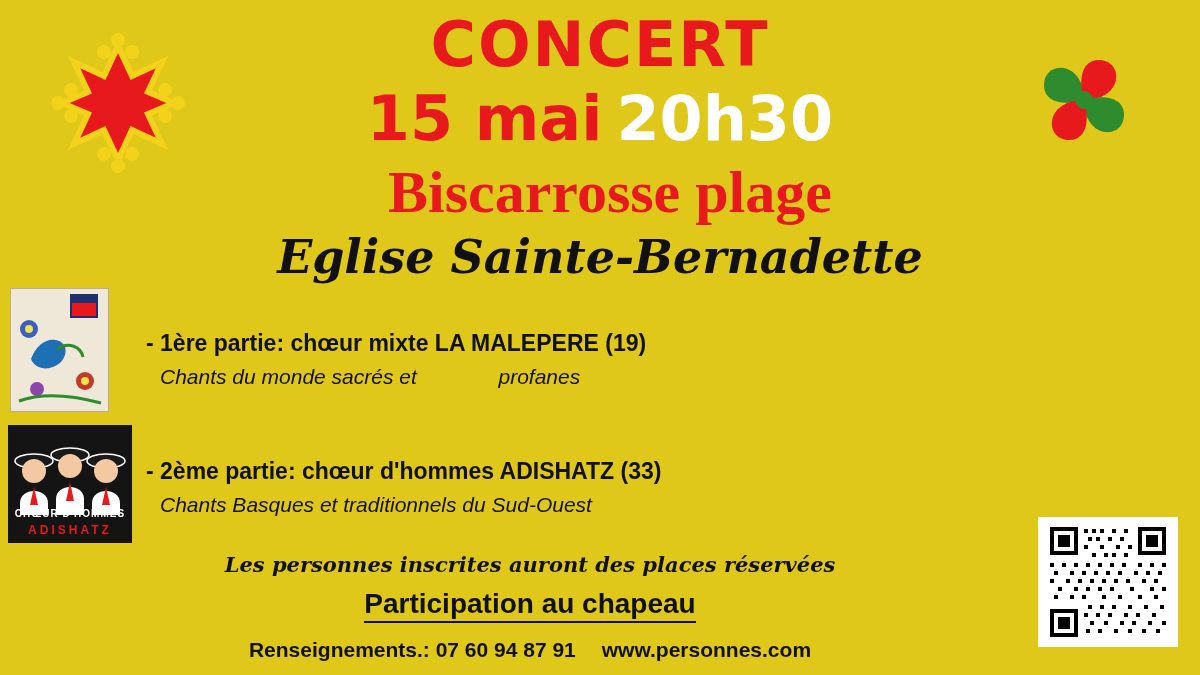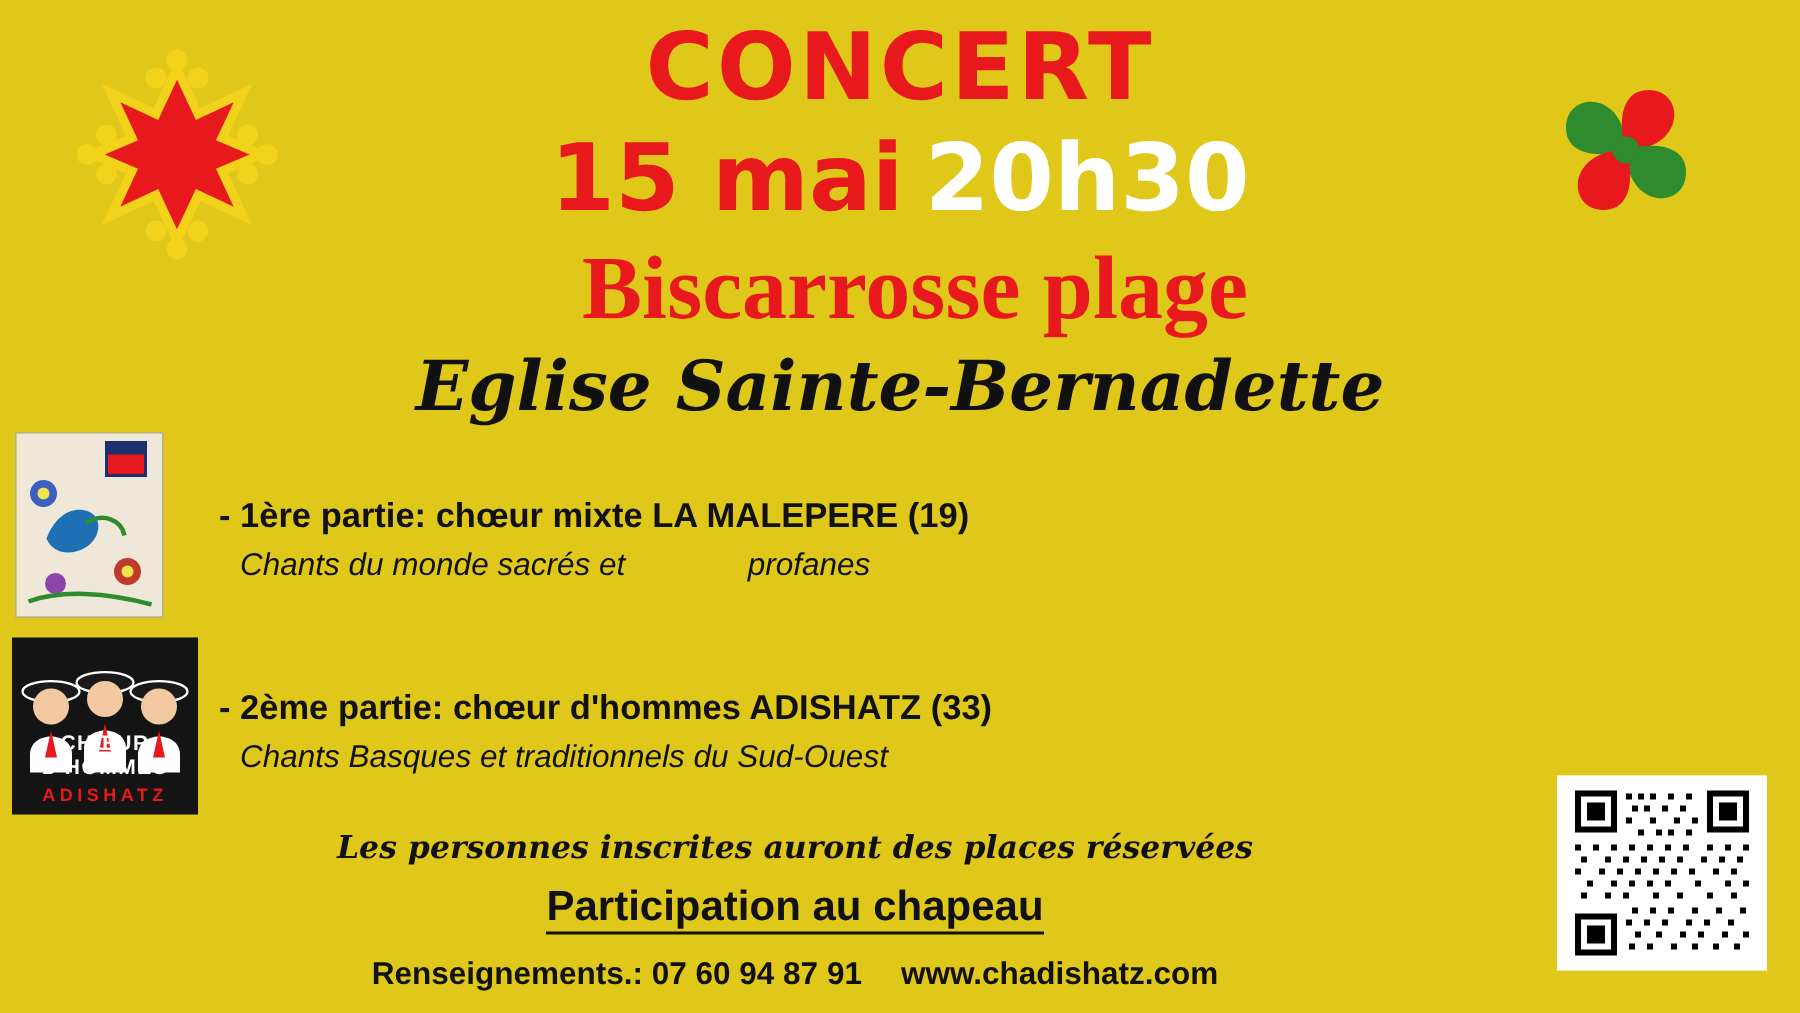--- a/index.html
+++ b/index.html
@@ -137,21 +137,21 @@
     overflow: hidden;
   }
   .adi-label {
     position: absolute;
     left: 0;
     bottom: 24px;
     width: 100%;
     text-align: center;
     color: #ffffff;
     font-family: "Liberation Sans", sans-serif;
-    font-size: 14px;
+    font-size: 10px;
     letter-spacing: 1px;
     font-weight: bold;
   }
   .adi-label2 {
     position: absolute;
     left: 0;
     bottom: 6px;
     width: 100%;
     text-align: center;
     color: #e8191c;
@@ -309,21 +309,21 @@
     <div class="prog-line1">-  2ème partie: chœur d'hommes ADISHATZ (33)</div>
     <div class="prog-line2">Chants Basques et traditionnels du Sud-Ouest</div>
   </div>
 
   <div class="note-reserved">Les personnes inscrites auront des places réservées</div>
   <div class="note-participation">
     <span>Participation au chapeau</span>
   </div>
 
   <div class="footer">
-    <span>Renseignements.: 07 60 94 87 91</span><span class="sp"></span><span>www.chadishatz.com</span>
+    <span>Renseignements.: 07 60 94 87 91</span><span class="sp"></span><span>www.personnes.com</span>
   </div>
 
   <div class="qr">
     <svg viewBox="0 0 140 130" width="140" height="130">
       <rect x="0" y="0" width="140" height="130" fill="#ffffff"></rect>
       <g fill="#000000">
 
         <rect x="12" y="10" width="28" height="28"></rect>
         <rect x="16" y="14" width="20" height="20" fill="#ffffff"></rect>
         <rect x="20" y="18" width="12" height="12"></rect>

